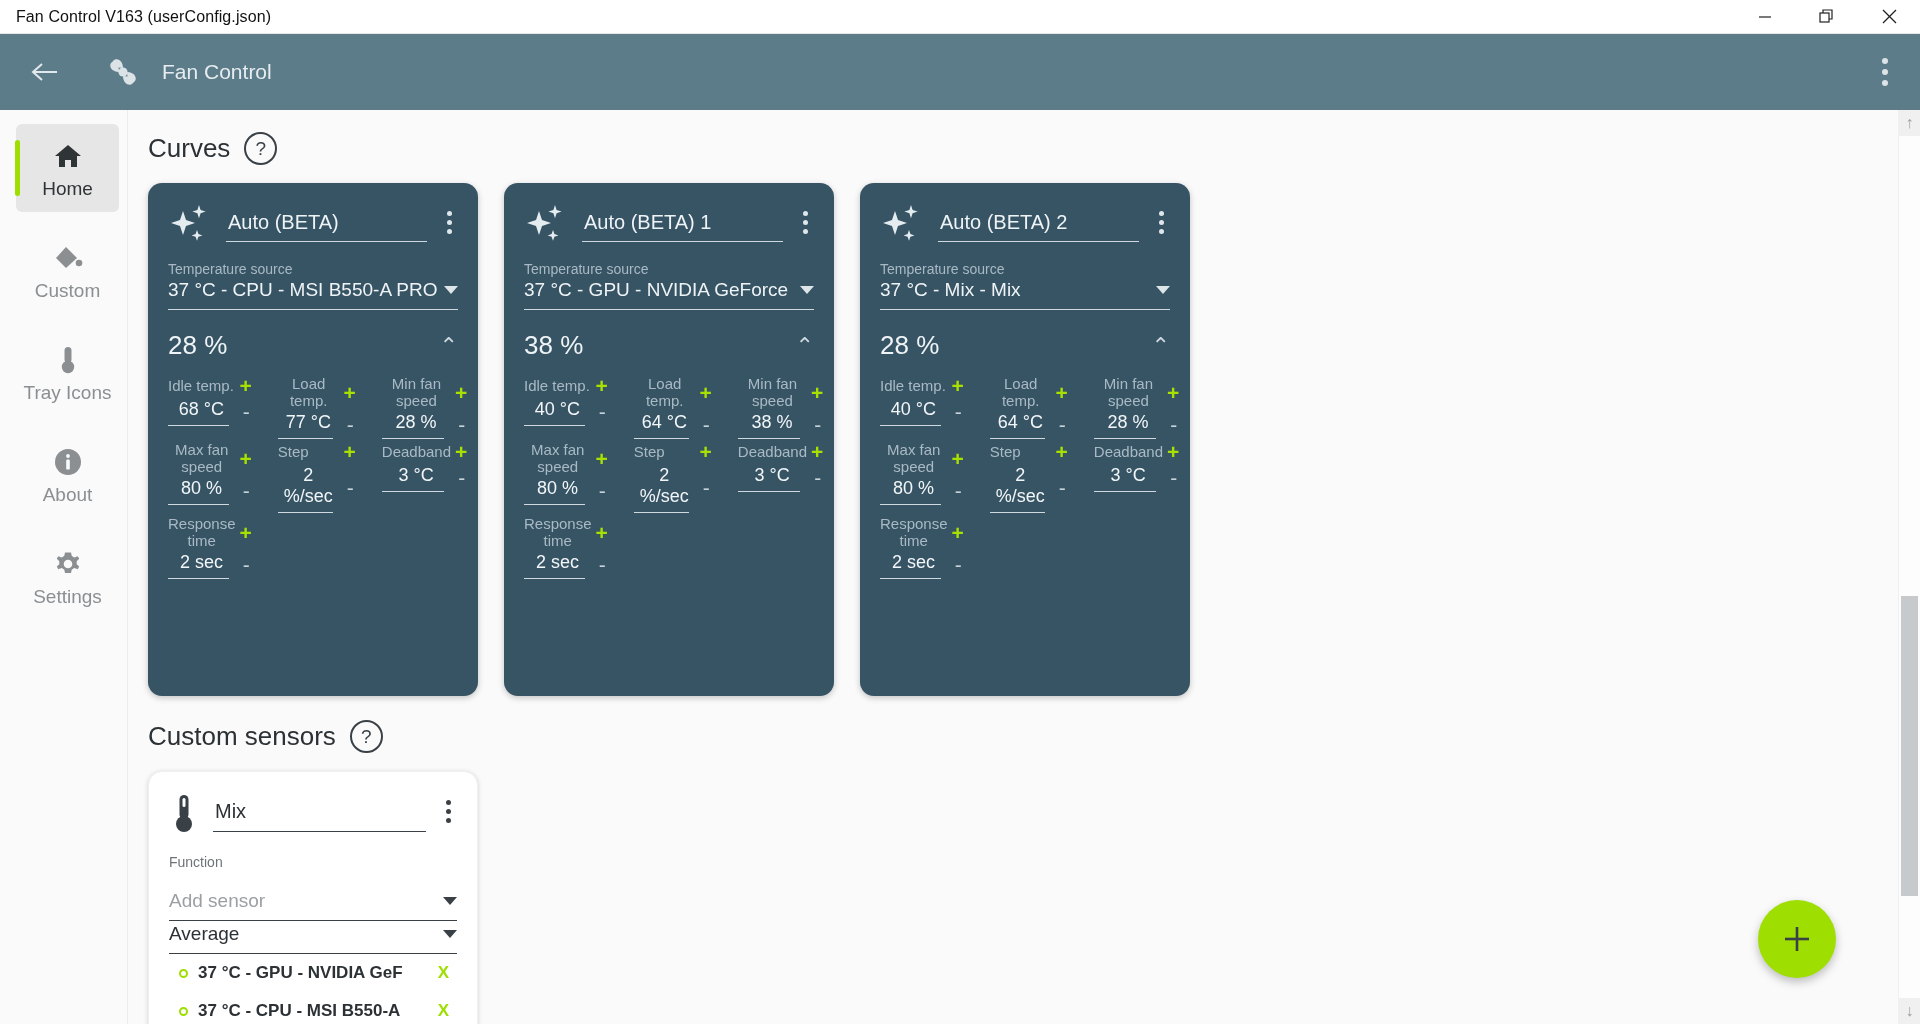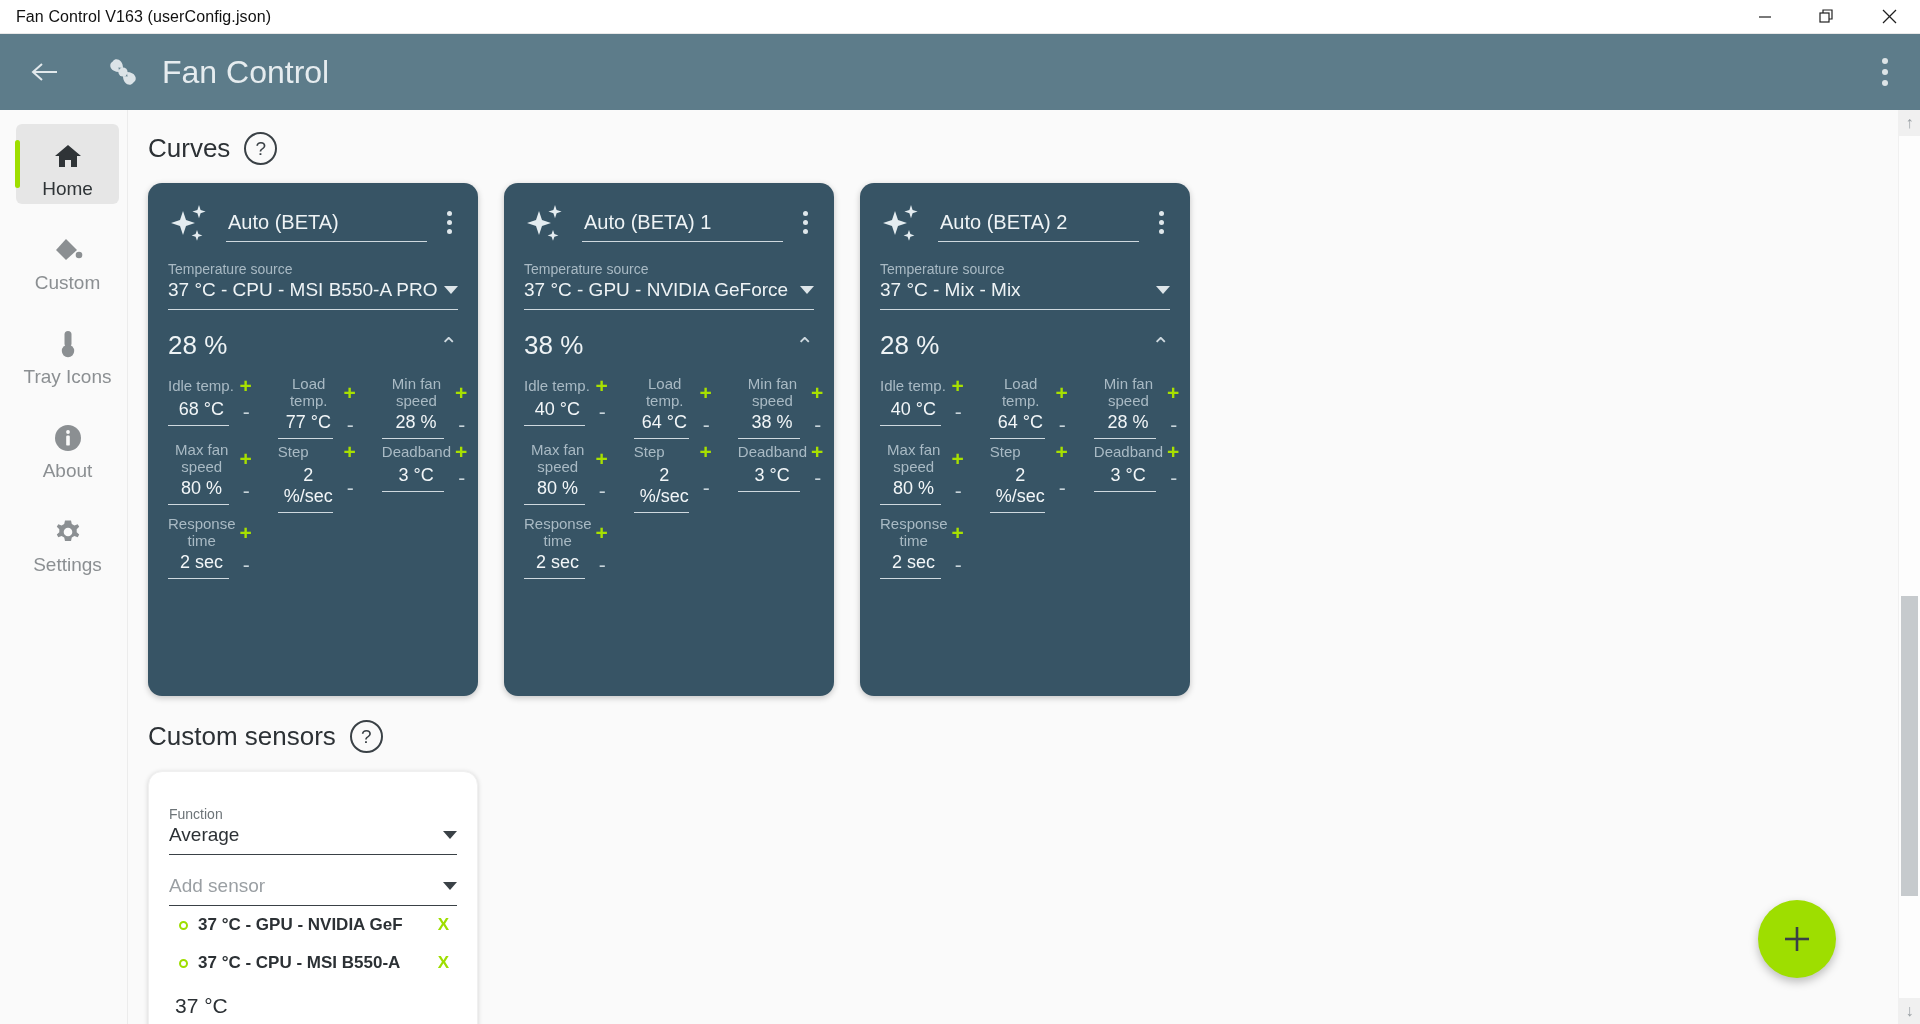--- a/index.html
+++ b/index.html
@@ -22,36 +22,36 @@
   }
   .win-btn svg { display:block; }
 
   
   .appbar {
     height:76px; background:#5d7c8a; display:flex; align-items:center;
     padding:0 22px 0 28px; color:#e9eef0;
   }
   .back-arrow { width:34px; height:34px; display:flex; align-items:center; justify-content:center; }
   .fan-logo { margin-left:40px; width:42px; height:42px; display:flex; align-items:center; justify-content:center; }
-  .appbar-title { font-size:32px; margin-left:18px; color:#e6ecef; font-weight:400; }
+  .appbar-title { font-size:21px; margin-left:18px; color:#e6ecef; font-weight:400; }
   .appbar-spacer { flex:1; }
   .kebab-white { display:flex; flex-direction:column; gap:5px; padding:10px; }
   .kebab-white i { width:6px; height:6px; border-radius:50%; background:#dde4e7; display:block; }
 
   
   .body-wrap { display:flex; height:calc(1024px - 34px - 76px); }
 
   
   .sidebar {
     width:128px; background:#fafafa; border-right:1px solid #ececec;
     padding-top:14px; flex-shrink:0;
   }
   .nav-item {
     position:relative; margin:0 8px 14px 16px; border-radius:6px;
-    padding:14px 4px 4px 4px; text-align:center; color:#8b8f92;
+    padding:14px 4px 12px 4px; text-align:center; color:#8b8f92;
   }
   .nav-item.active { background:#e6e6e6; color:#2f3437; }
   .nav-item.active .nav-accent {
     position:absolute; left:-1px; top:16px; bottom:16px; width:5px;
     background:#9ede00; border-radius:3px;
   }
   .nav-icon { height:36px; display:flex; align-items:center; justify-content:center; margin-bottom:4px; }
   .nav-label { font-size:19px; line-height:22px; }
 
   
@@ -552,29 +552,44 @@
         </div>
       </div>
     </div>
 
     <div class="section-head" style="margin-top:24px;">
       <div class="section-title">Custom sensors</div>
       <div class="help-circle">?</div>
     </div>
 
     <div class="sensor-card">
+      <div class="sensor-head">
+        <div class="thermo">
+          <svg width="22" height="44" viewBox="0 0 22 44">
+            <rect x="6.5" y="3" width="9" height="24" rx="4.5" fill="#3a4146"></rect>
+            <rect x="9.5" y="6" width="3" height="9" rx="1.5" fill="#ffffff"></rect>
+            <circle cx="11" cy="32" r="8" fill="#3a4146"></circle>
+          </svg>
+        </div>
+        <div class="sensor-name">Mix</div>
+        <div class="kebab-light">
+          <i></i>
+            <i></i>
+            <i></i>
+        </div>
+      </div>
 
       <div class="lbl-dark">Function</div>
+      <div class="select-light" style="margin-top:18px;">
+        <div class="ph">Add sensor</div>
+        <div class="caret-dark"></div>
+      </div>
+
       <div class="select-light">
         <div class="val">Average</div>
-        <div class="caret-dark"></div>
-      </div>
-
-      <div class="select-light" style="margin-top:18px;">
-        <div class="ph">Add sensor</div>
         <div class="caret-dark"></div>
       </div>
 
       <div>
         <div class="sensor-item">
           <div class="dot-ring"></div>
           <div class="sensor-text">37 °C - GPU - NVIDIA GeF</div>
           <div class="x-btn">X</div>
         </div>
         <div class="sensor-item">

